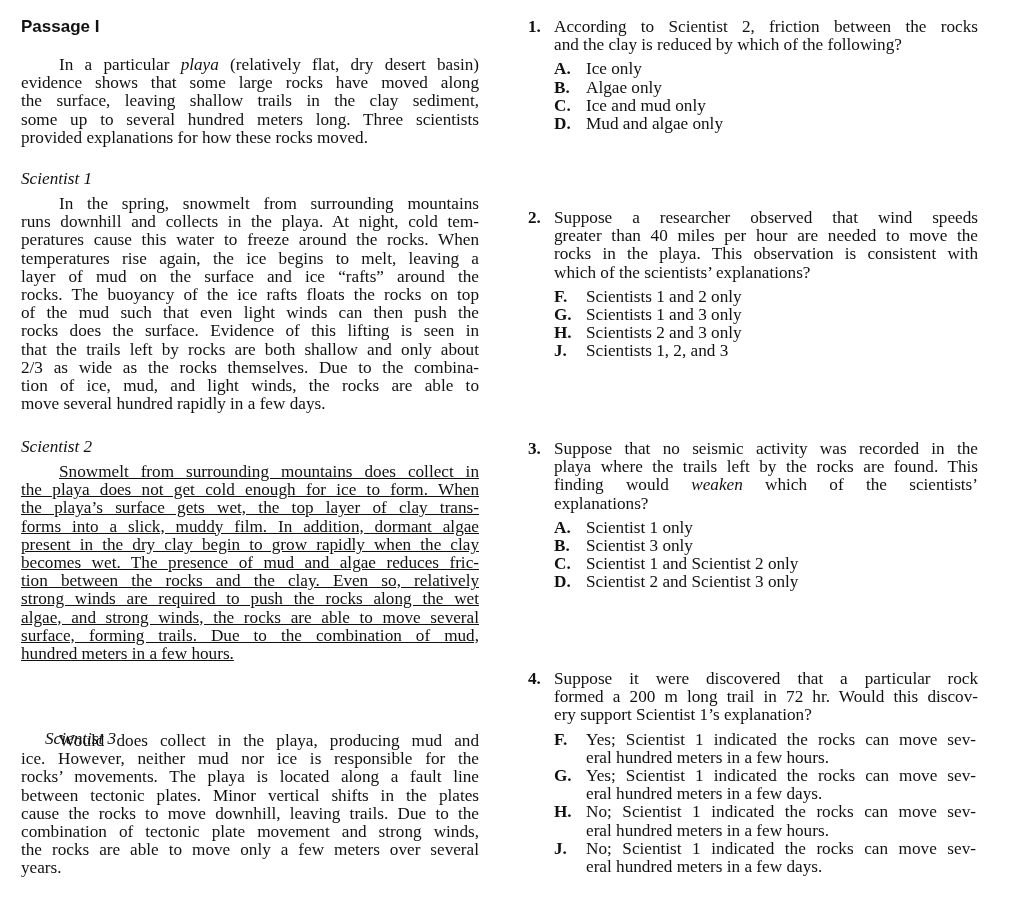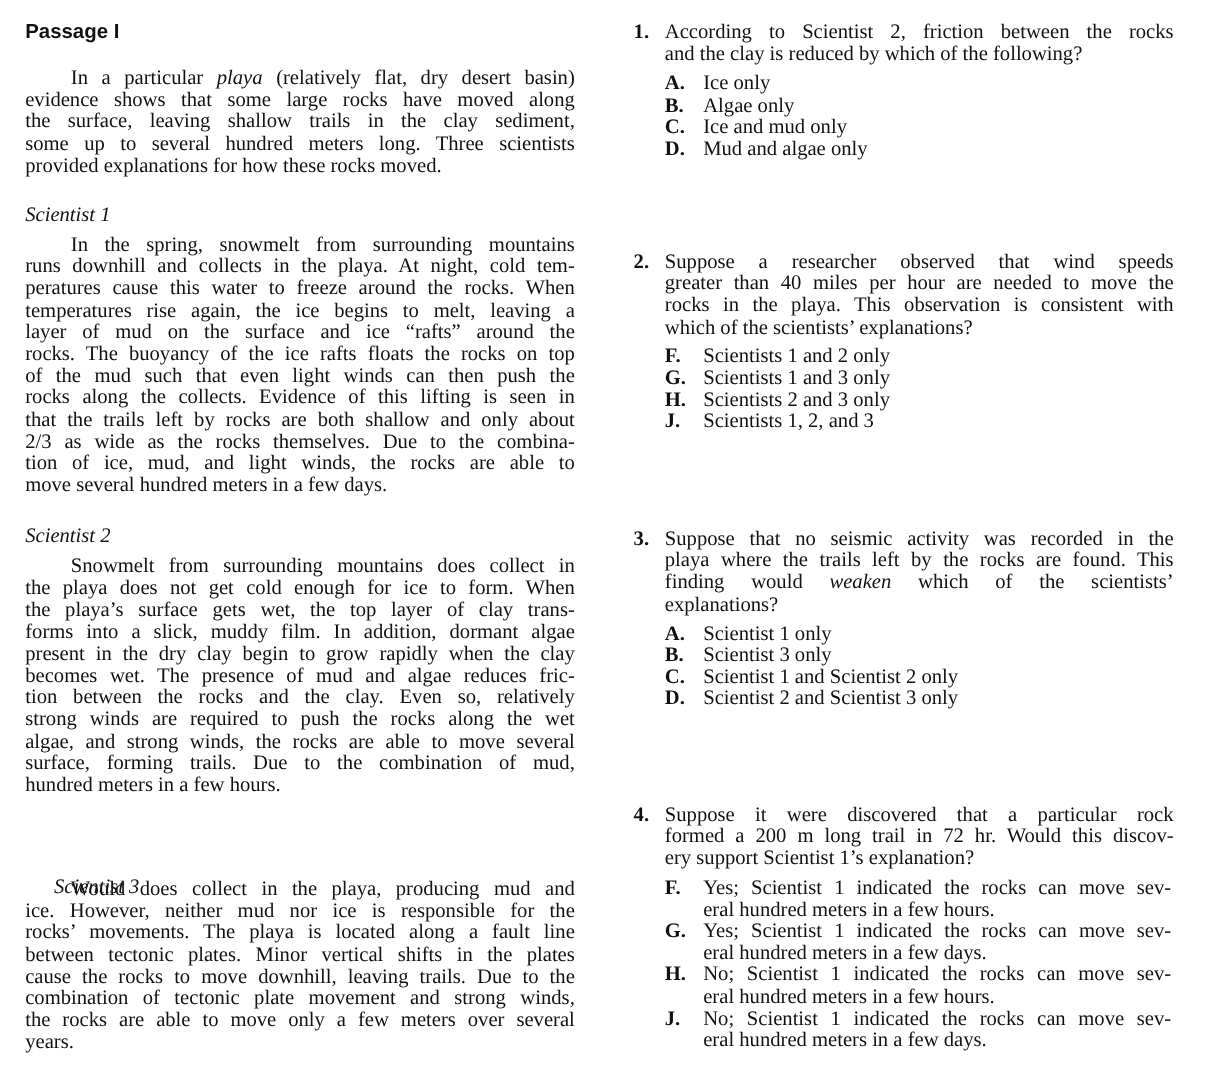--- a/index.html
+++ b/index.html
@@ -35,29 +35,29 @@
 
 <p class="heading serif" style="top:170px;">Scientist 1</p>
 <div class="para serif" style="top:195px;">
     <span class="line indent">In the spring, snowmelt from surrounding mountains</span>
     <span class="line">runs downhill and collects in the playa. At night, cold tem-</span>
     <span class="line">peratures cause this water to freeze around the rocks. When</span>
     <span class="line">temperatures rise again, the ice begins to melt, leaving a</span>
     <span class="line">layer of mud on the surface and ice “rafts” around the</span>
     <span class="line">rocks. The buoyancy of the ice rafts floats the rocks on top</span>
     <span class="line">of the mud such that even light winds can then push the</span>
-    <span class="line">rocks along the collects. Evidence of this lifting is seen in</span>
+    <span class="line">rocks does the surface. Evidence of this lifting is seen in</span>
     <span class="line">that the trails left by rocks are both shallow and only about</span>
     <span class="line">2/3 as wide as the rocks themselves. Due to the combina-</span>
     <span class="line">tion of ice, mud, and light winds, the rocks are able to</span>
-    <span class="line last">move several hundred meters in a few days.</span>
+    <span class="line last">move several hundred rapidly in a few days.</span>
   </div>
 
 <p class="heading serif" style="top:438px;">Scientist 2</p>
-<div class="para serif" style="top:463px;">
+<div class="para serif" style="top:463px;text-decoration:underline;">
     <span class="line indent">Snowmelt from surrounding mountains does collect in</span>
     <span class="line">the playa does not get cold enough for ice to form. When</span>
     <span class="line">the playa’s surface gets wet, the top layer of clay trans-</span>
     <span class="line">forms into a slick, muddy film. In addition, dormant algae</span>
     <span class="line">present in the dry clay begin to grow rapidly when the clay</span>
     <span class="line">becomes wet. The presence of mud and algae reduces fric-</span>
     <span class="line">tion between the rocks and the clay. Even so, relatively</span>
     <span class="line">strong winds are required to push the rocks along the wet</span>
     <span class="line">algae, and strong winds, the rocks are able to move several</span>
     <span class="line">surface, forming trails. Due to the combination of mud,</span>

